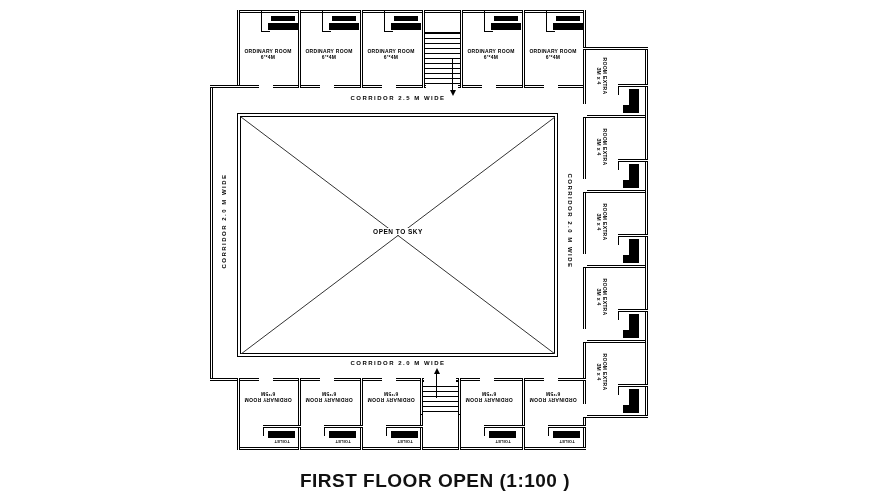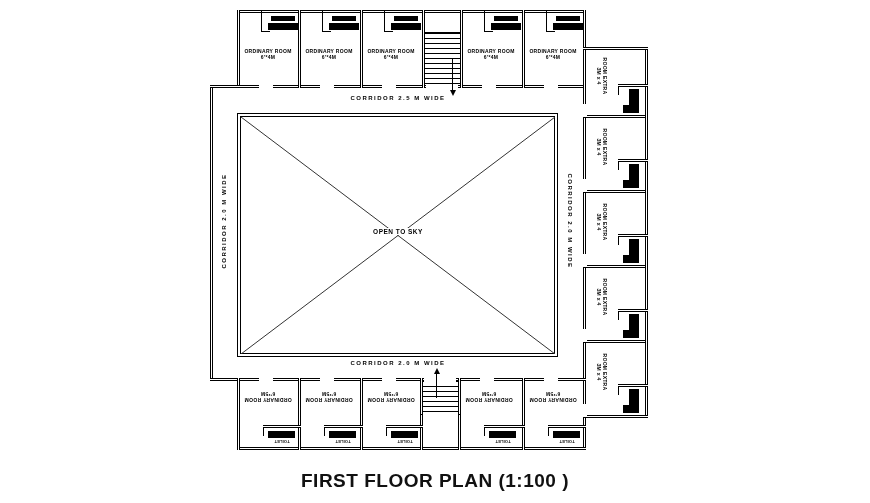--- a/index.html
+++ b/index.html
@@ -243,15 +243,15 @@
   <div class="ln" style="left:548px;top:428px;width:1px;height:8px"></div>
   <div class="bar" style="left:553px;top:431px;width:27px;height:7px"></div>
   <div class="tlab rot180" style="left:551px;top:439px;width:32px">TOILET</div>
 
   <div class="treads" style="left:423px;top:381px;width:35px;height:34px"></div>
   <div class="wv" style="left:438px;top:381px;height:34px"></div>
   <div class="ln" style="left:421px;top:414px;width:39px;height:1px"></div>
   <div class="ln" style="left:436px;top:374px;width:1px;height:24px;z-index:5"></div>
   <div class="tri-up" style="left:434px;top:368px"></div>
 
-  <div class="title">FIRST FLOOR PLAN (1:100 )</div>
+  <div class="title">FIRST FLOOR OPEN (1:100 )</div>
 
 </div>
 
 </body></html>

